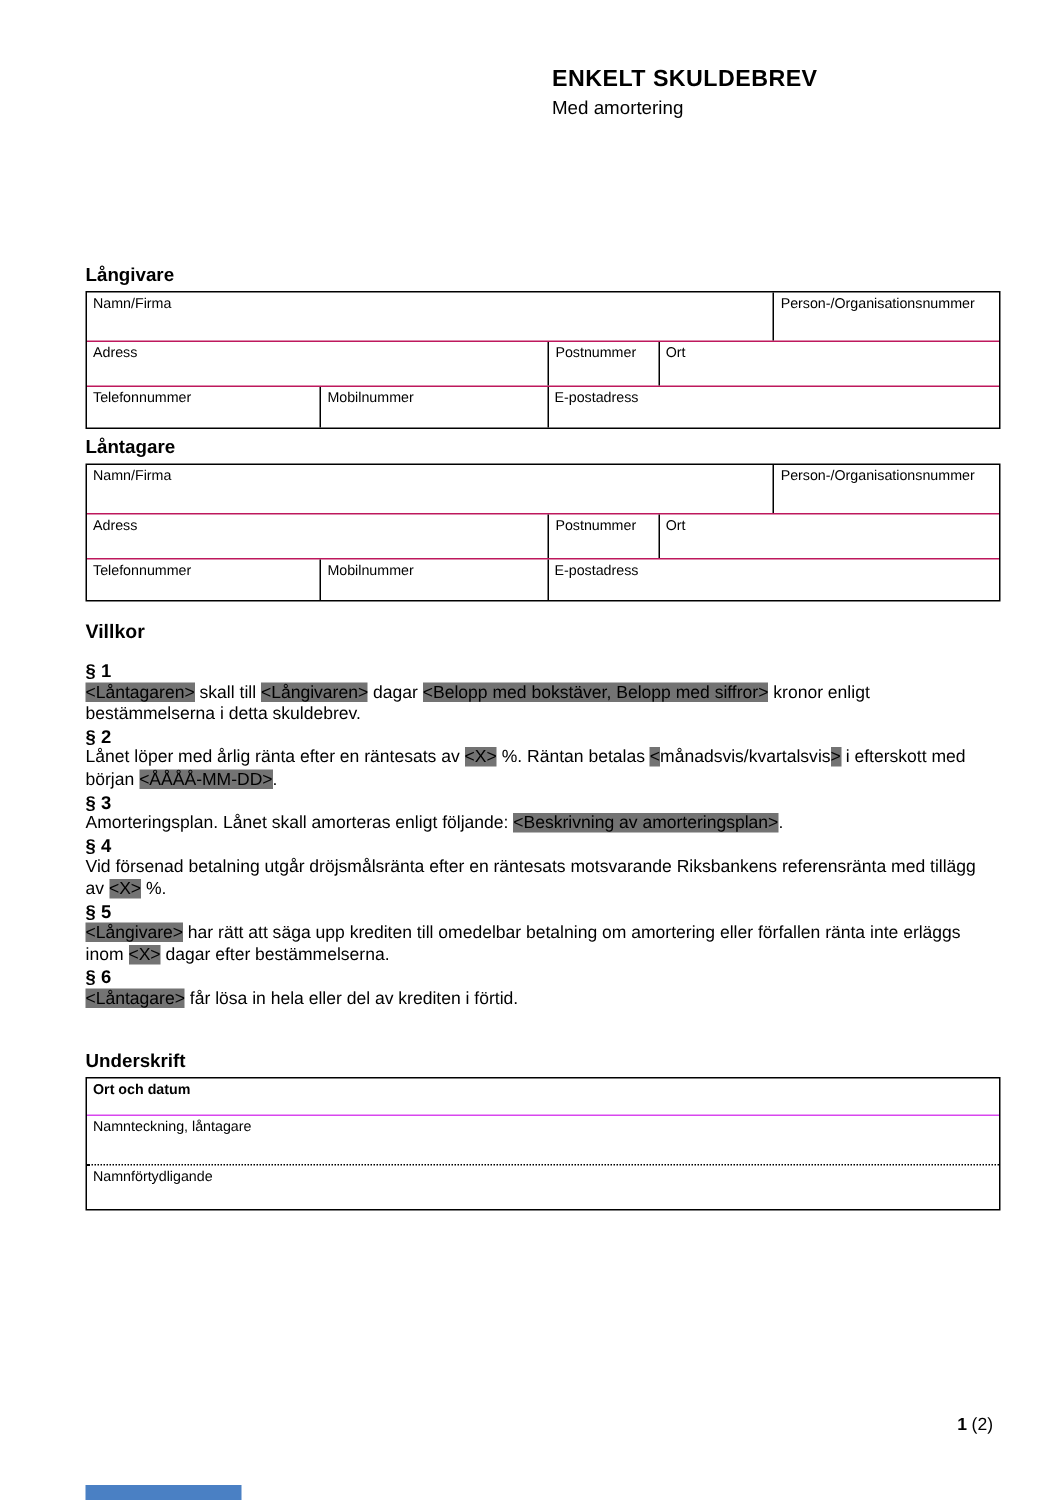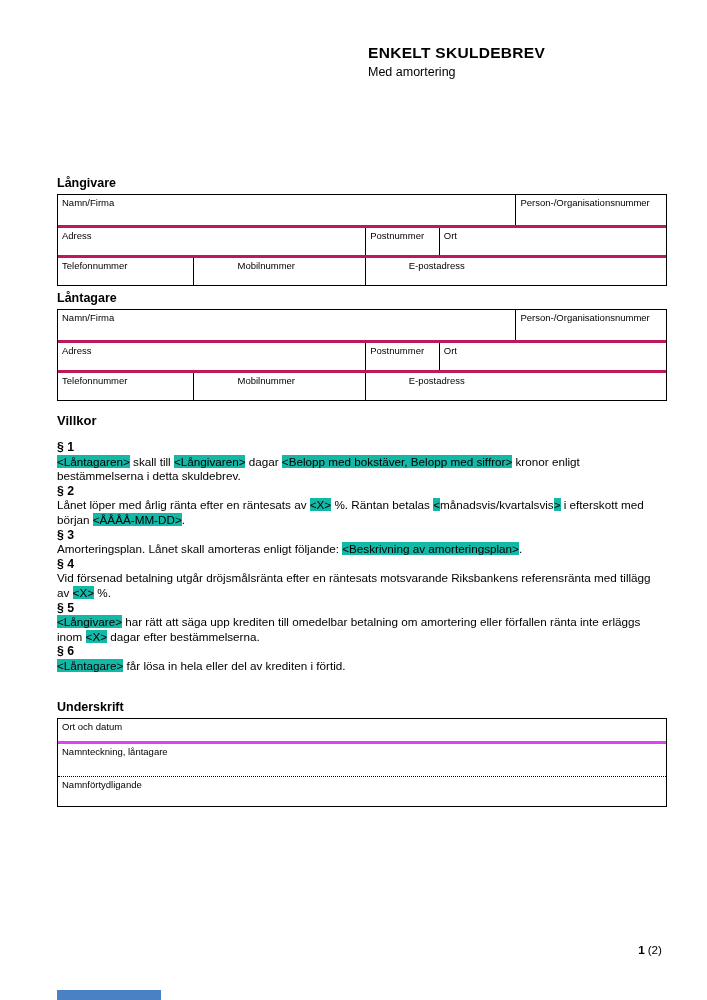--- a/index.html
+++ b/index.html
@@ -10,35 +10,35 @@
     overflow:hidden;
   }
   .title-block { position:absolute; left:368px; top:44px; }
   .doc-title { font-size:15.5px; font-weight:bold; letter-spacing:.3px; white-space:nowrap; }
   .doc-subtitle { font-size:12.5px; margin-top:3px; }
 
   .section { position:absolute; left:57px; width:610px; }
   .sec-head { font-size:12.5px; font-weight:bold; margin-bottom:4px; }
 
   .ctable { border:1px solid #000; width:610px; }
-  .crow { display:flex; border-bottom:3px solid #be185d; }
-  .crow:last-child { border-bottom:none;gap:39px; }
+  .crow { display:flex; border-bottom:1px solid #be185d; }
+  .crow:last-child { border-bottom:none; }
   .cell { border-right:1px solid #000; padding:2px 3px 0 4px; overflow:hidden; }
   .cell:last-child { border-right:none; }
   .flabel { font-size:9.5px; color:#000; display:block; }
   .h34 { height:33px; } .h30 { height:30px; } .h28 { height:27px; }
 
   .villkor-lines { font-size:11.7px; line-height:14.6px; width:615px; }
   .para-label { font-size:12.3px; font-weight:bold; line-height:14.6px; }
   .para-body { white-space:pre-wrap; }
-  .hl { background:#14b8a6; }
+  .hl { background:#737373; }
 
   .stable { border:1px solid #000; width:610px; }
   .srow { padding:2px 3px 0 4px; }
-  .srow-solid { height:25px; border-bottom:3px solid #d946ef; }
+  .srow-solid { height:25px; border-bottom:1px solid #d946ef;font-weight:bold; }
   .srow-dotted { height:33px; border-bottom:1px dotted #000; }
   .srow-last { height:29px; }
 
   .page-number { position:absolute; top:943px; right:45px; font-size:11.7px; }
   .page-number b { font-weight:bold; }
   .page-number span { margin-left:3px; }
 
   .bottom-bar { position:absolute; left:57px; bottom:0; width:104px; height:10px; background:#4a80c4; }
 </style>
 </head>

